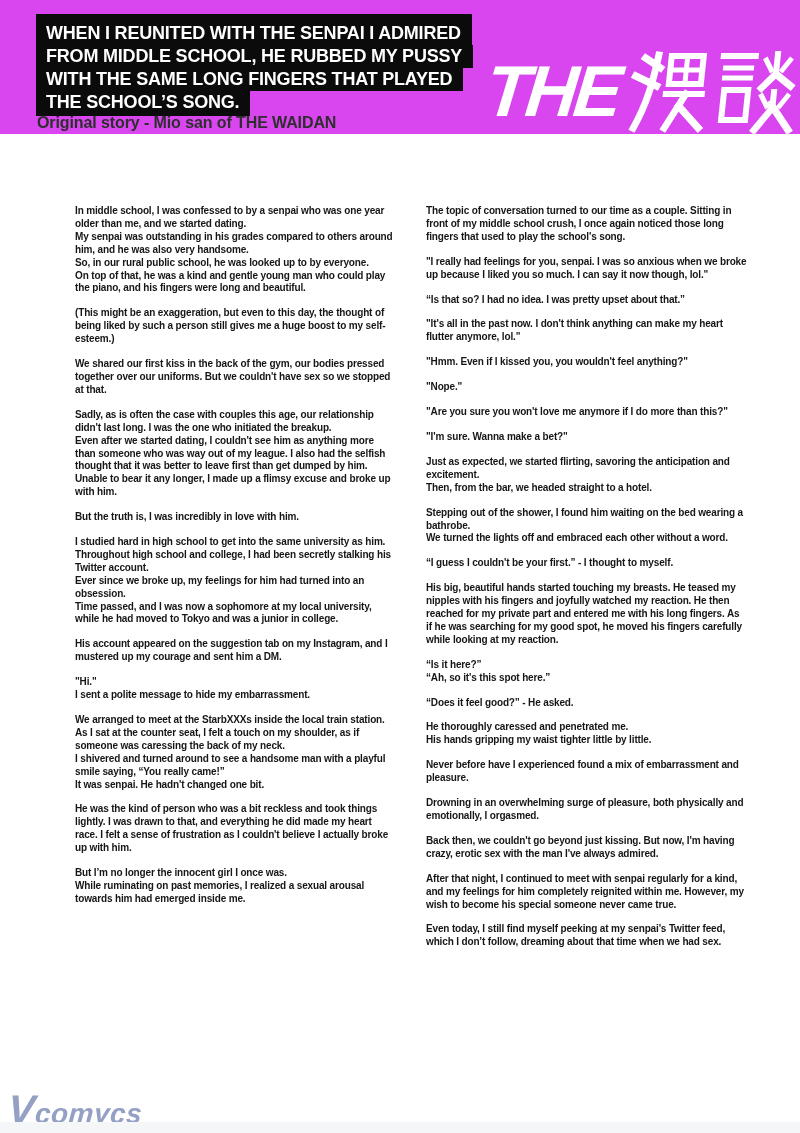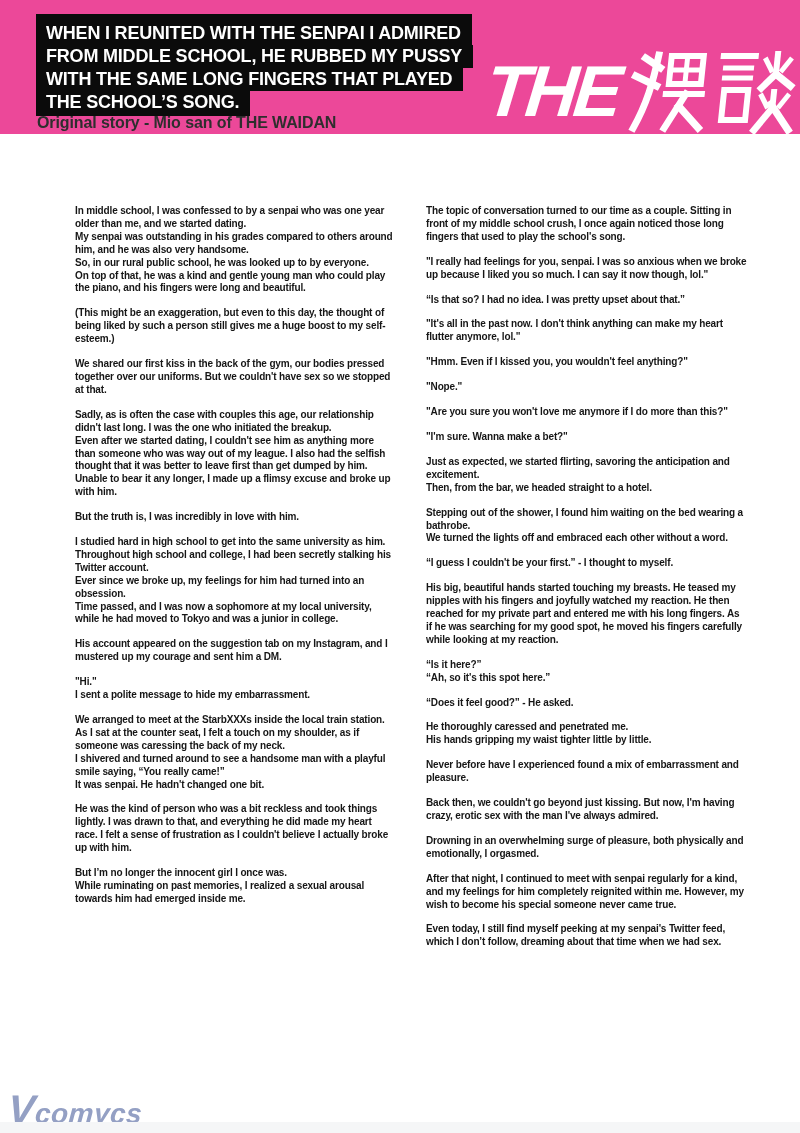--- a/index.html
+++ b/index.html
@@ -9,21 +9,21 @@
     overflow: hidden;
     position: relative;
     font-family: "Liberation Sans", sans-serif;
   }
   .page { position: absolute; inset: 0; }
 
   
   .header {
     position: absolute; top: 0; left: 0;
     width: 800px; height: 134px;
-    background: #ec4899;
+    background: #d946ef;
     overflow: visible;
   }
   .title-box {
     position: absolute; top: 14px; left: 36px;
     display: flex; flex-direction: column; align-items: flex-start;
   }
   .title-line {
     display: block; width: fit-content;
     background: #0b0b0b; color: #ffffff;
     font-weight: 700; font-size: 18px; line-height: 23px;
@@ -172,22 +172,22 @@
         <p class="para">Stepping out of the shower, I found him waiting on the bed wearing a bathrobe.
 We turned the lights off and embraced each other without a word.</p>
         <p class="para">“I guess I couldn't be your first.” - I thought to myself.</p>
         <p class="para">His big, beautiful hands started touching my breasts. He teased my nipples with his fingers and joyfully watched my reaction. He then reached for my private part and entered me with his long fingers. As if he was searching for my good spot, he moved his fingers carefully while looking at my reaction.</p>
         <p class="para">“Is it here?”
 “Ah, so it's this spot here.”</p>
         <p class="para">“Does it feel good?” - He asked.</p>
         <p class="para">He thoroughly caressed and penetrated me.
 His hands gripping my waist tighter little by little.</p>
         <p class="para">Never before have I experienced found a mix of embarrassment and pleasure.</p>
+        <p class="para">Drowning in an overwhelming surge of pleasure, both physically and emotionally, I orgasmed.</p>
         <p class="para">Back then, we couldn't go beyond just kissing. But now, I'm having crazy, erotic sex with the man I've always admired.</p>
-        <p class="para">Drowning in an overwhelming surge of pleasure, both physically and emotionally, I orgasmed.</p>
         <p class="para">After that night, I continued to meet with senpai regularly for a kind, and my feelings for him completely reignited within me. However, my wish to become his special someone never came true.</p>
         <p class="para">Even today, I still find myself peeking at my senpai's Twitter feed, which I don’t follow, dreaming about that time when we had sex.</p>
       </div>
   </main>
 
   <div class="watermark">Vcomycs</div>
 
   <div class="bottom-band"></div>
 
 </div>

